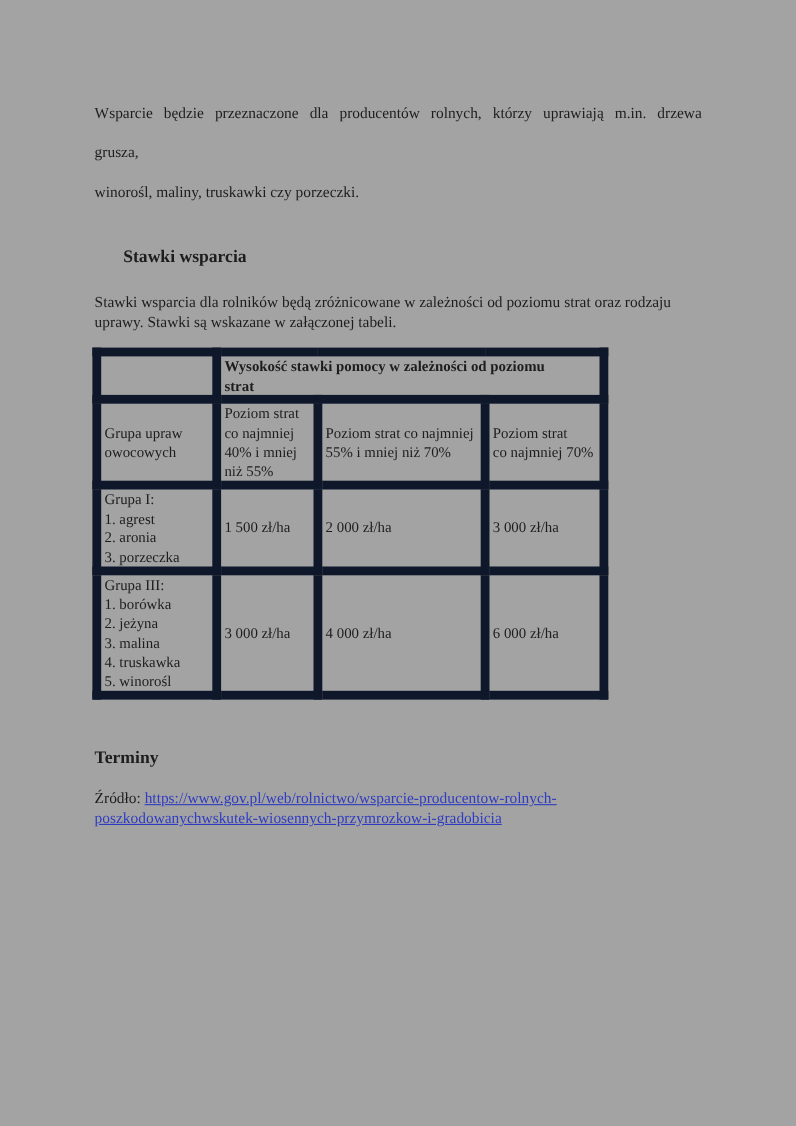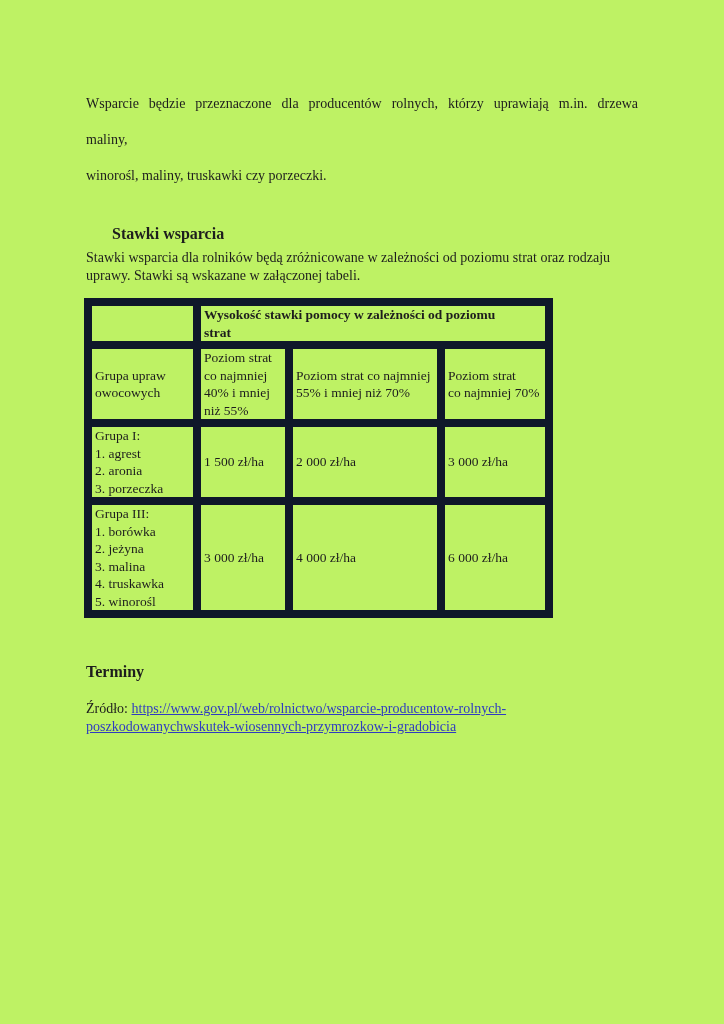--- a/index.html
+++ b/index.html
@@ -1,21 +1,21 @@
 <!DOCTYPE html>
 <html lang="pl"><head>
 <meta charset="utf-8">
 <style>
   * { margin: 0; padding: 0; box-sizing: border-box; }
   html, body { background: #ffffff; }
   .page {
     position: relative;
     width: 724px;
     height: 1024px;
-    background: #bef264;
+    background: #a3a3a3;
     font-family: "Liberation Serif", serif;
     color: #1d1d1d;
     overflow: hidden;
   }
   .content { padding: 77px 86px 0 84px; }
   .para {
     margin-left: 2px;
     font-size: 14px;
     line-height: 18px;
     white-space: pre-line;
@@ -24,21 +24,21 @@
     text-align: justify;
     text-align-last: justify;
   }
   .heading {
     margin-left: 2px;
     font-size: 16px;
     line-height: 18px;
     font-weight: bold;
   }
   .h-rates { margin-top: 22px; margin-left: 28px; }
-  .p-rates { margin-top: 6px; }
+  .p-rates { margin-top: 24px; }
   .h-terms { margin-top: 45px; }
   .p-terms { margin-top: 19px; }
   .p-source { margin-top: 19px; }
   table.rates {
     margin-top: 13px;
     border-collapse: collapse;
     table-layout: fixed;
     width: 461px;
   }
   table.rates td {
@@ -70,21 +70,21 @@
   }
 </style>
 </head>
 <body>
 
 <div class="page">
   <div class="content">
 
     <div class="para">
       <div class="justify-line">Wsparcie będzie przeznaczone dla producentów rolnych, którzy uprawiają m.in. drzewa</div>
-      <div>maliny,</div>
+      <div>grusza,</div>
       <div>winorośl, maliny, truskawki czy porzeczki.</div>
     </div>
 
     <div class="heading h-rates">Stawki wsparcia</div>
 
     <div class="para p-rates">Stawki wsparcia dla rolników będą zróżnicowane w zależności od poziomu strat oraz rodzaju
 uprawy. Stawki są wskazane w załączonej tabeli.</div>
 
     <table class="rates">
       <colgroup>

